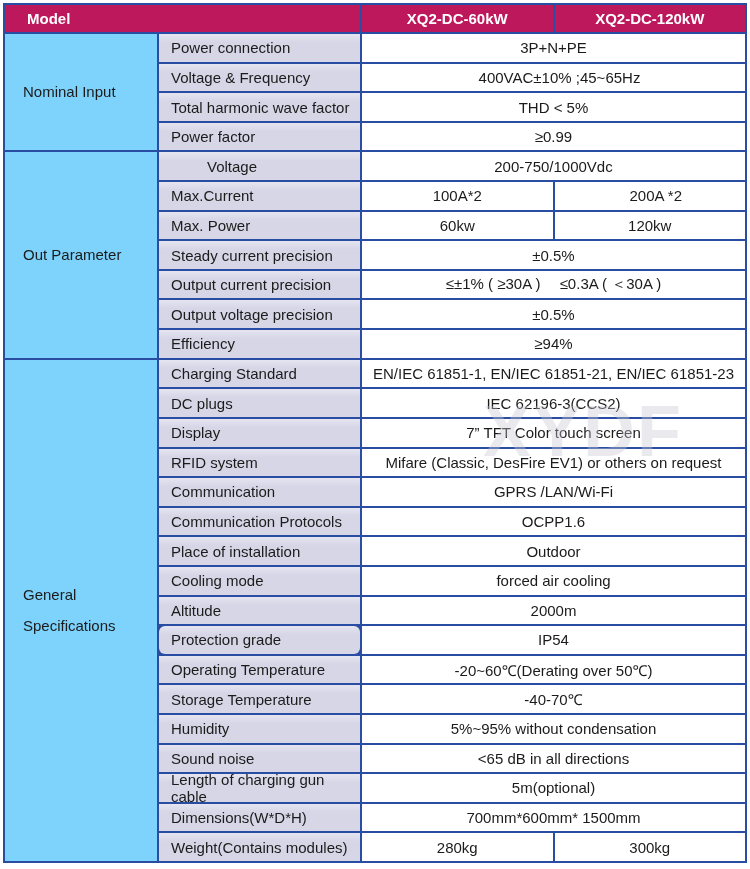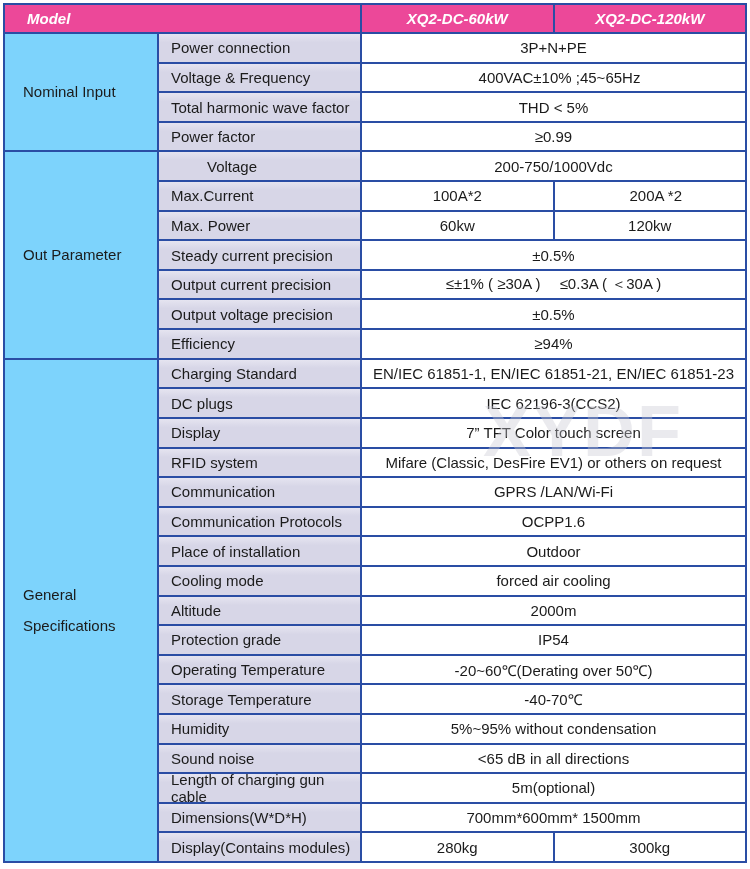--- a/index.html
+++ b/index.html
@@ -21,24 +21,23 @@
     gap:2px;
     background:#2A4DA4;
     border:2px solid #2A4DA4;
   }
   .cell{
     display:flex;align-items:center;
     font-size:15px;
     overflow:hidden;
   }
   .cell-header{
-    background:#ec4899;
+    background:#be185d;
     color:#ffffff;
     font-weight:bold;
-    font-style:italic;
   }
   .hdr-model{grid-column:1 / span 2;grid-row:1;padding-left:22px;}
   .hdr-col{justify-content:center;text-align:center;}
   .hdr-col-1{grid-column:3;grid-row:1;}
   .hdr-col-2{grid-column:4;grid-row:1;}
   .cat{
     background:#7dd3fc;
     padding-left:18px;
     line-height:2.1;
   }
@@ -111,32 +110,32 @@
       <div class="cell param" style="grid-area: 17 / 2;">Communication</div>
       <div class="cell val" style="grid-area: 17 / 3 / auto / span 2;">GPRS /LAN/Wi-Fi</div>
       <div class="cell param" style="grid-area: 18 / 2;">Communication Protocols</div>
       <div class="cell val" style="grid-area: 18 / 3 / auto / span 2;">OCPP1.6</div>
       <div class="cell param" style="grid-area: 19 / 2;">Place of installation</div>
       <div class="cell val" style="grid-area: 19 / 3 / auto / span 2;">Outdoor</div>
       <div class="cell param" style="grid-area: 20 / 2;">Cooling mode</div>
       <div class="cell val" style="grid-area: 20 / 3 / auto / span 2;">forced air cooling</div>
       <div class="cell param" style="grid-area: 21 / 2;">Altitude</div>
       <div class="cell val" style="grid-area: 21 / 3 / auto / span 2;">2000m</div>
-      <div class="cell param" style="grid-area: 22 / 2;">Protection grade</div>
+      <div class="cell param" style="grid-area: 22 / 2; border-radius: 6px;">Protection grade</div>
       <div class="cell val" style="grid-area: 22 / 3 / auto / span 2;">IP54</div>
       <div class="cell param" style="grid-area: 23 / 2;">Operating Temperature</div>
       <div class="cell val" style="grid-area: 23 / 3 / auto / span 2;">-20~60℃(Derating over 50℃)</div>
       <div class="cell param" style="grid-area: 24 / 2;">Storage Temperature</div>
       <div class="cell val" style="grid-area: 24 / 3 / auto / span 2;">-40-70℃</div>
       <div class="cell param" style="grid-area: 25 / 2;">Humidity</div>
       <div class="cell val" style="grid-area: 25 / 3 / auto / span 2;">5%~95% without condensation</div>
       <div class="cell param" style="grid-area: 26 / 2;">Sound noise</div>
       <div class="cell val" style="grid-area: 26 / 3 / auto / span 2;">&lt;65 dB in all directions</div>
       <div class="cell param" style="grid-area: 27 / 2;">Length of charging gun cable</div>
       <div class="cell val" style="grid-area: 27 / 3 / auto / span 2;">5m(optional)</div>
       <div class="cell param" style="grid-area: 28 / 2;">Dimensions(W*D*H)</div>
       <div class="cell val" style="grid-area: 28 / 3 / auto / span 2;">700mm*600mm* 1500mm</div>
-      <div class="cell param" style="grid-area: 29 / 2;">Display(Contains modules)</div>
+      <div class="cell param" style="grid-area: 29 / 2;">Weight(Contains modules)</div>
       <div class="cell val" style="grid-area: 29 / 3;">280kg</div>
       <div class="cell val" style="grid-area: 29 / 4;">300kg</div>
     </div>
   <div class="watermark">XYDF</div>
 </div>
 
 </body></html>

